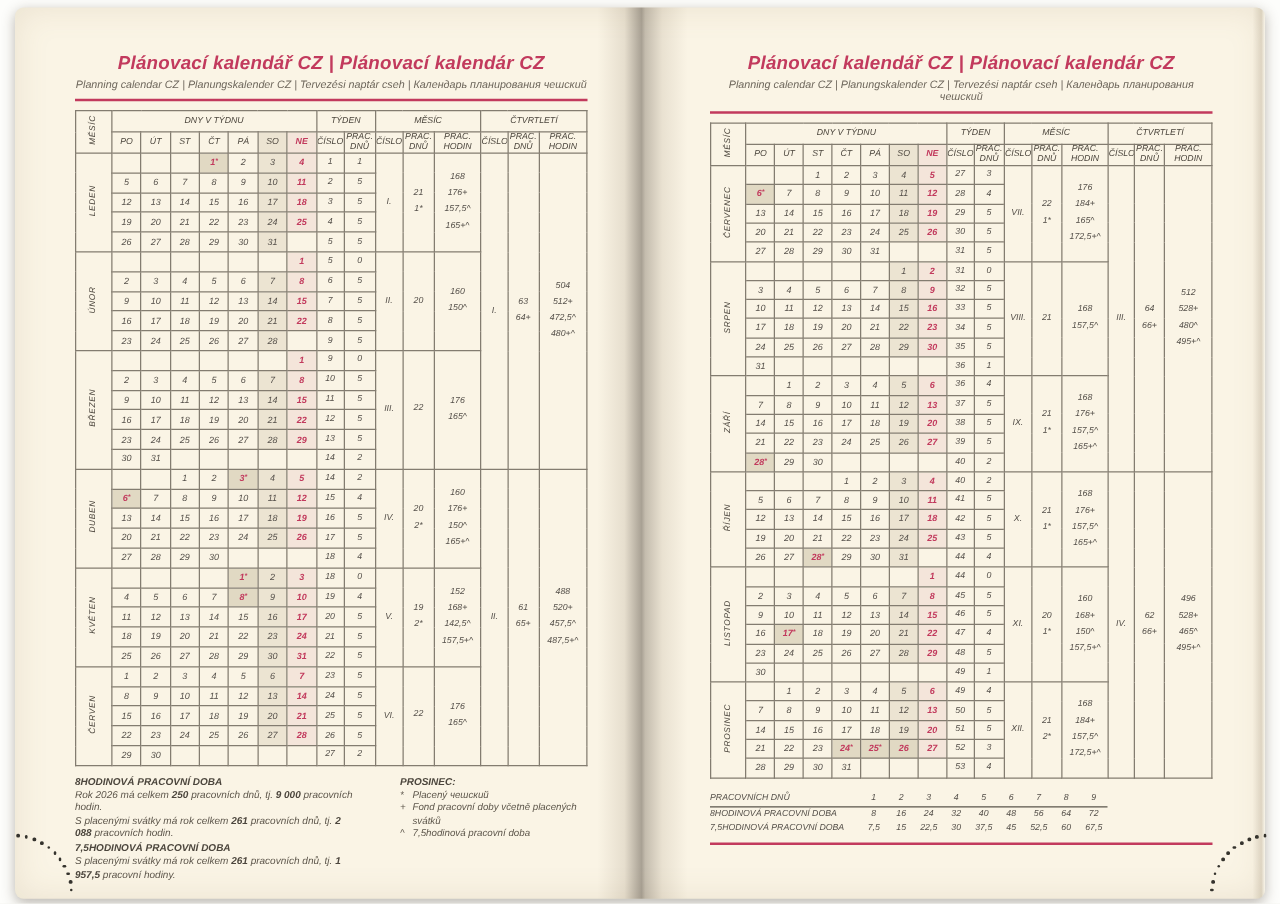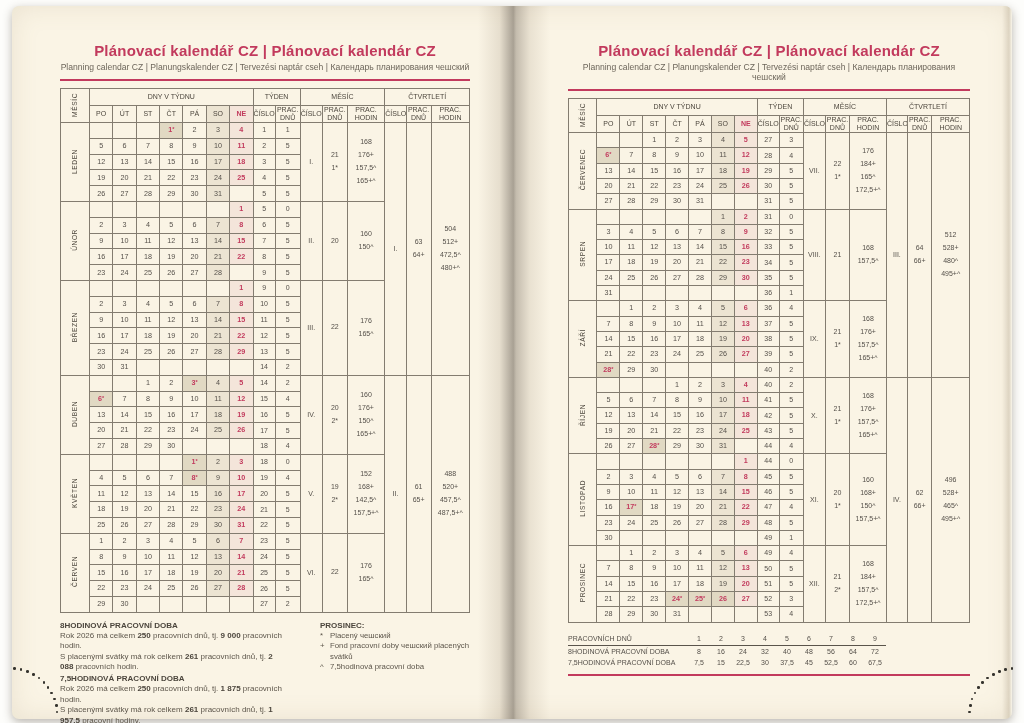--- a/index.html
+++ b/index.html
@@ -1,17 +1,17 @@
 <!DOCTYPE html>
 <html><head>
 <meta charset="utf-8">
 <style>
   html,body{margin:0;padding:0;background:#f4f3f0;}
   .stage{position:relative;width:1024px;height:723px;background:#fdfdfb;overflow:hidden;
-         font-family:"Liberation Sans","DejaVu Sans",sans-serif;color:#4c463d;}
+         font-family:"Liberation Sans","DejaVu Sans",sans-serif;color:#4c463d;font-style:italic;}
   .book{position:absolute;left:12px;top:6px;width:1000px;height:713px;background:#faf4e5;
         border-radius:7px;box-shadow:0 3px 10px rgba(60,50,35,0.35), inset 0 0 26px rgba(150,125,90,0.15);
         display:flex;}
   .page{position:relative;width:50%;height:100%;box-sizing:border-box;}
   .page-left{padding:36px 42px 0 48px;}
   .page-right{padding:36px 42px 0 56px;}
   .gutter{position:absolute;left:466px;top:0;width:72px;height:100%;pointer-events:none;
     background:linear-gradient(90deg,rgba(90,70,50,0) 0%,rgba(110,90,65,0.14) 30%,rgba(55,45,35,0.42) 49%,rgba(70,58,45,0.30) 53%,rgba(110,90,65,0.12) 72%,rgba(90,70,50,0) 100%);}
   .edge-r{position:absolute;right:0;top:0;width:10px;height:100%;pointer-events:none;border-radius:0 7px 7px 0;
     background:linear-gradient(90deg,rgba(120,100,70,0) 0%,rgba(120,100,70,0.18) 70%,rgba(255,255,250,0.5) 100%);}
@@ -538,32 +538,31 @@
               <td>2</td>
             </tr>
           </tbody>
         </table>
       <div class="flx">
         <div class="f-text" id="fl-text">
             <div class="f-h">8HODINOVÁ PRACOVNÍ DOBA</div>
             <div class="f-l">Rok 2026 má celkem <b>250</b> pracovních dnů, tj. <b>9 000</b> pracovních hodin.</div>
             <div class="f-l">S placenými svátky má rok celkem <b>261</b> pracovních dnů, tj. <b>2 088</b> pracovních hodin.</div>
             <div class="f-h">7,5HODINOVÁ PRACOVNÍ DOBA</div>
-            <div class="f-l">Rok 2026 má celkem <b>250</b> pracovních dnů, tj. <b>1 875</b> pracovních hodin.</div>
             <div class="f-l">S placenými svátky má rok celkem <b>261</b> pracovních dnů, tj. <b>1 957,5</b> pracovní hodiny.</div>
           </div>
         <div class="leg" id="fl-legend">
             <div class="f-h">PROSINEC:</div>
             <div class="leg-i">
               <span class="leg-s">*</span>
               <span>Placený чешский</span>
             </div>
             <div class="leg-i">
               <span class="leg-s">+</span>
-              <span>Fond pracovní doby чешский placených svátků</span>
+              <span>Fond pracovní doby včetně placených svátků</span>
             </div>
             <div class="leg-i">
               <span class="leg-s">^</span>
               <span>7,5hodinová pracovní doba</span>
             </div>
           </div>
       </div>
 
     </div>
 

